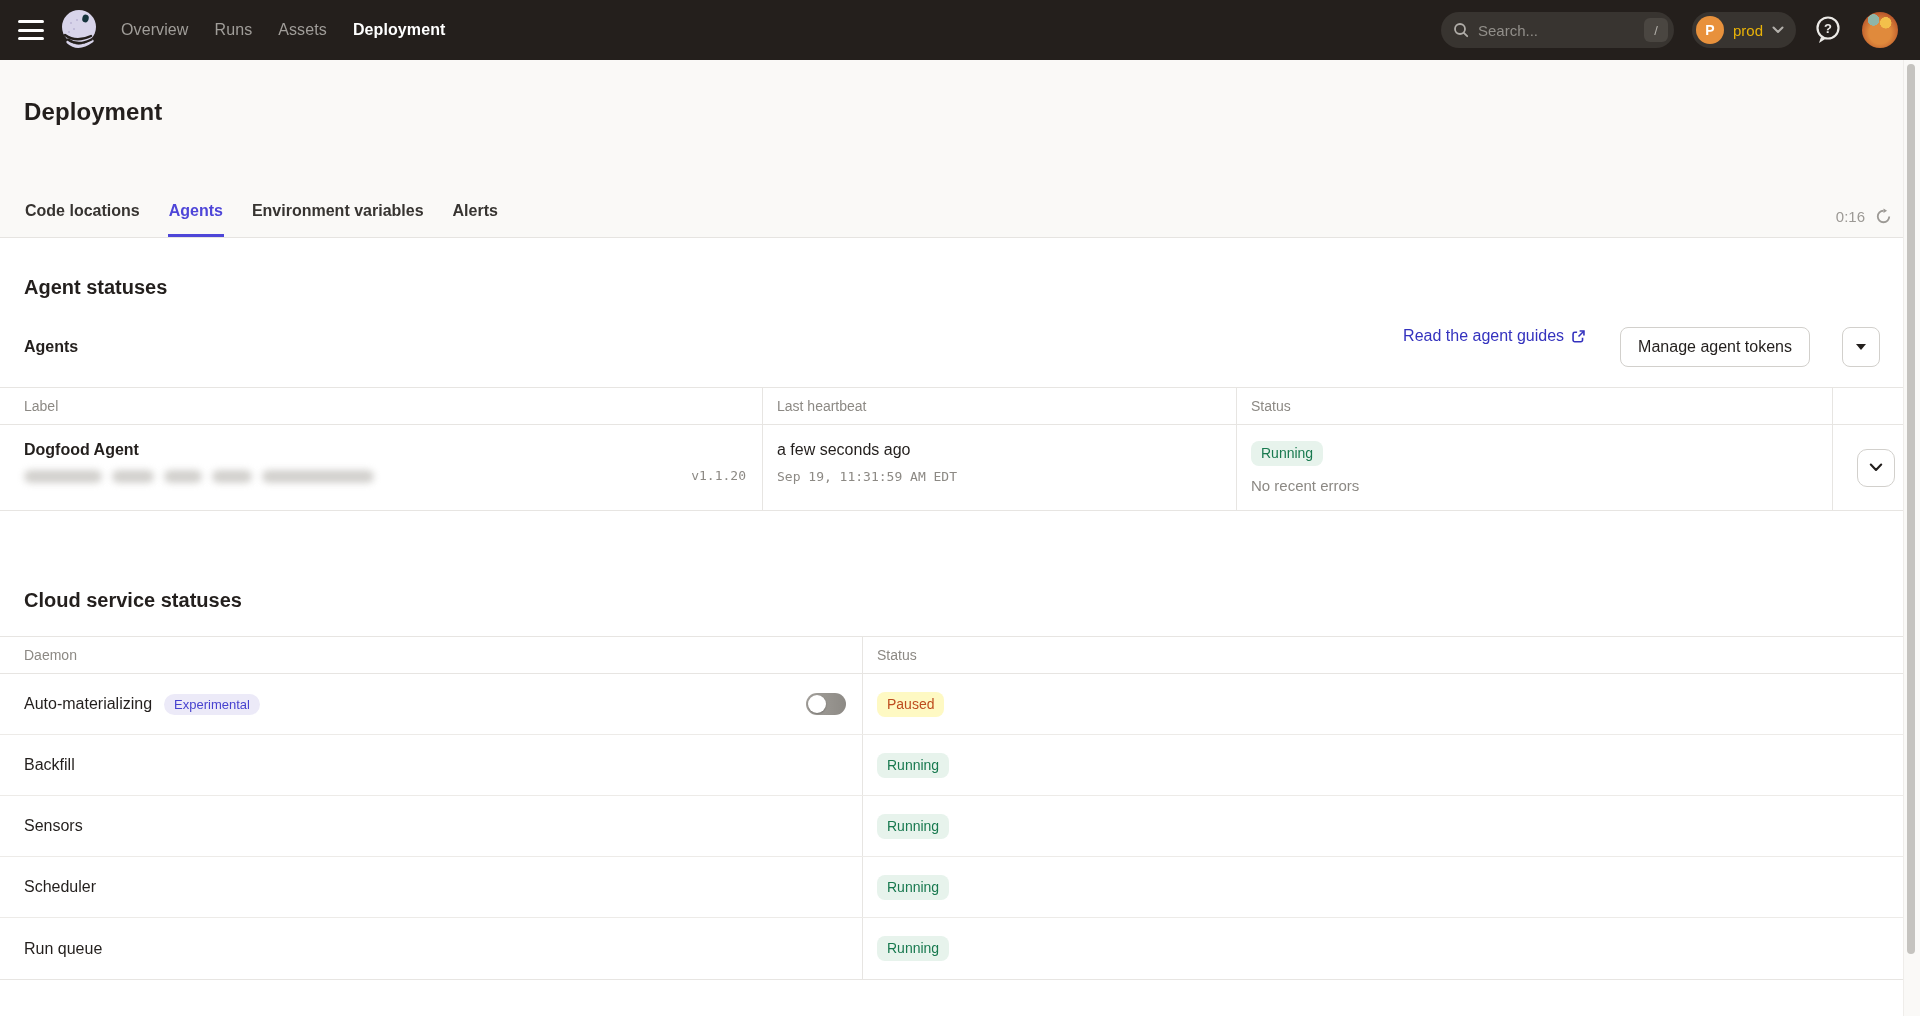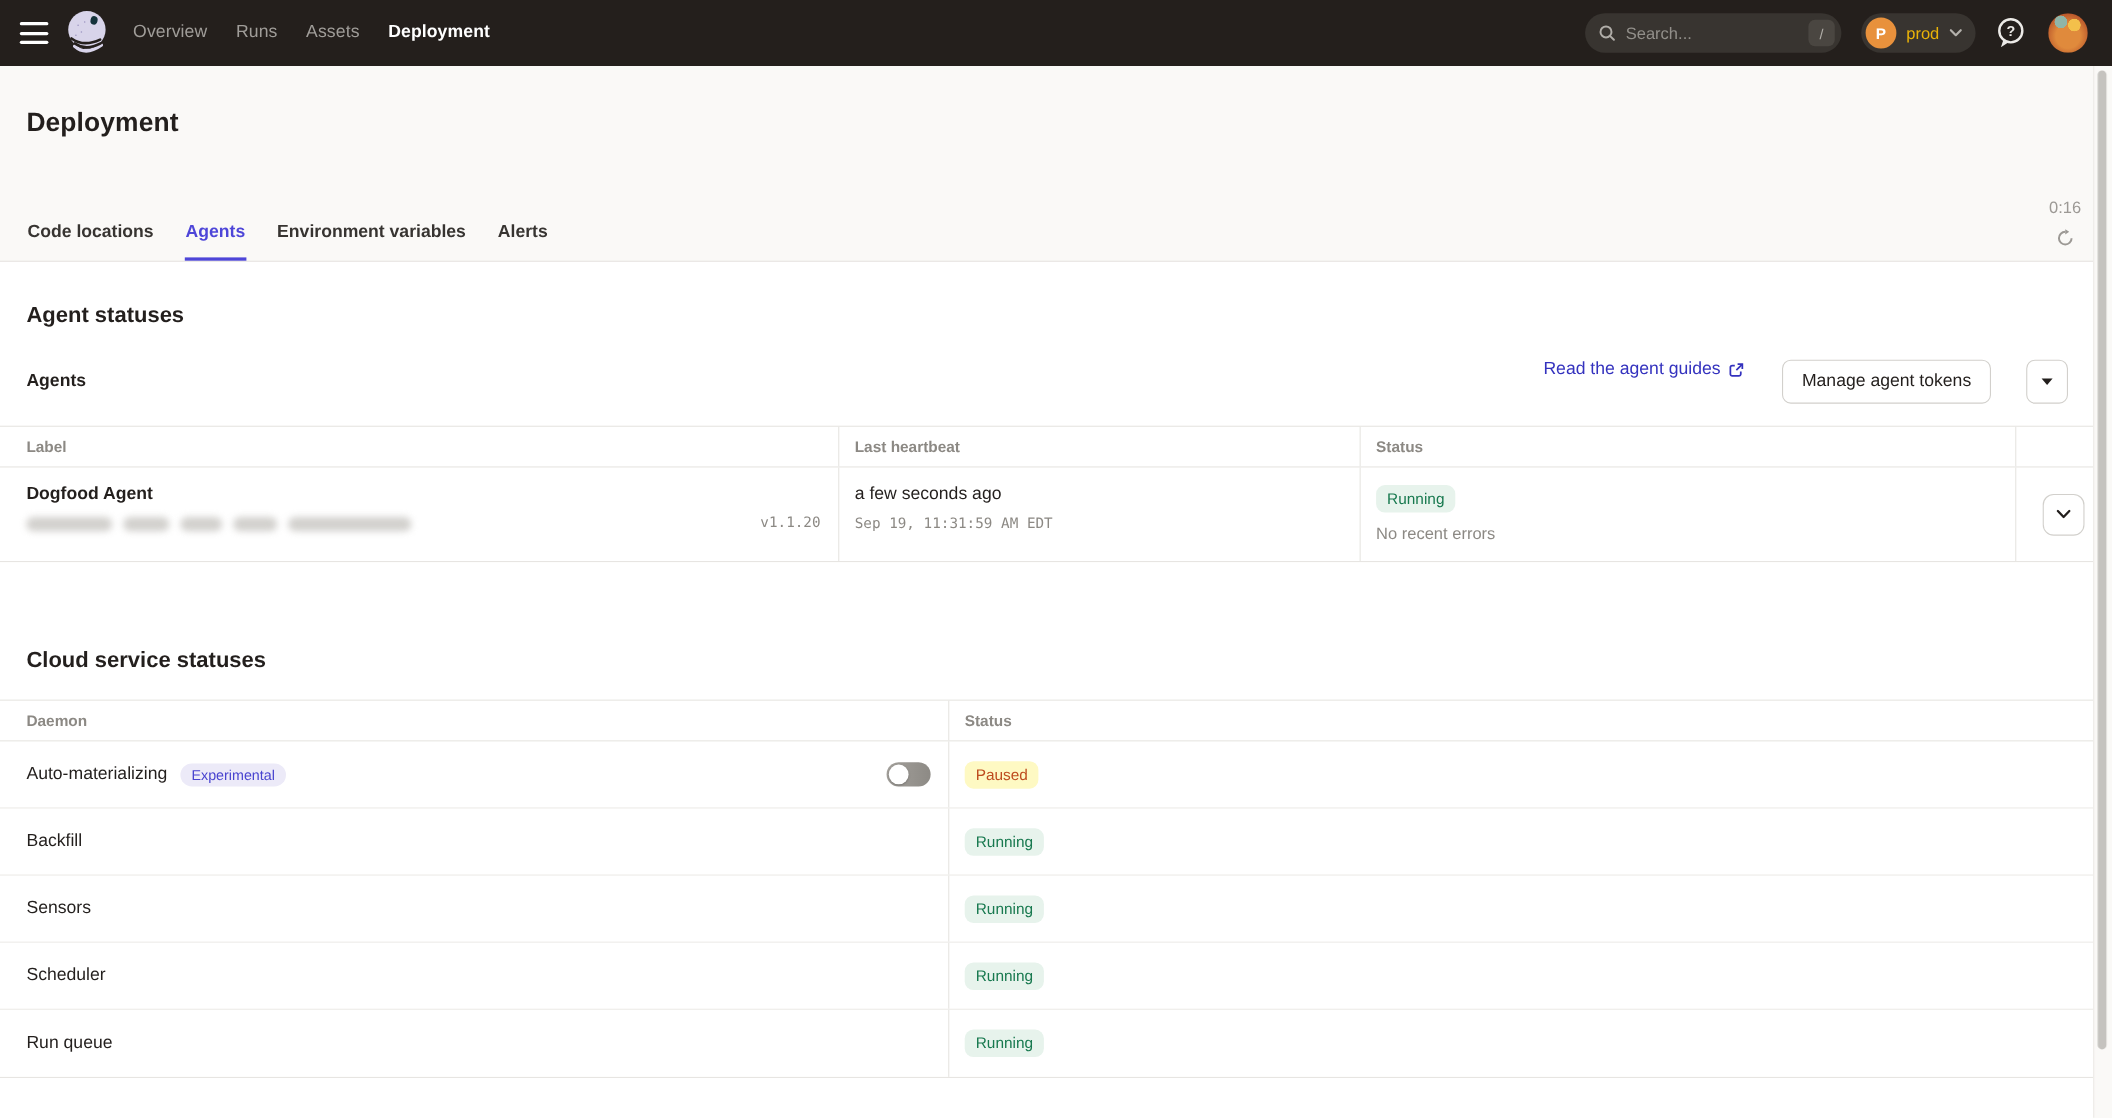--- a/index.html
+++ b/index.html
@@ -46,21 +46,21 @@
       radial-gradient(circle at 50% 58%, #E08A3C 0 40%, #BC5A2C 72%, #7E3A22 100%);
   }
 
   
   .page-header { background:#FAF9F7; border-bottom:1px solid #E6E4E1; padding:38px 0 0 0; }
   .page-title { font-size:24px; font-weight:700; color:#231F1D; padding:0 24px; letter-spacing:.1px; }
   .tabs-row { display:flex; align-items:flex-end; margin-top:33px; padding:0 28px 0 24px; gap:27px; }
   .tab { background:none; border:none; cursor:pointer; font-family:inherit;
     font-size:16px; font-weight:600; color:#373431; padding:0 1px 14px 1px; border-bottom:3px solid transparent;margin-top:43px; }
   .tab.active { color:#4E46D8; border-bottom-color:#4E46D8; }
-  .countdown-wrap { margin-left:auto; display:flex; align-items:center; gap:10px; padding-bottom:12px;flex-direction:column; }
+  .countdown-wrap { margin-left:auto; display:flex; align-items:center; gap:10px; padding-bottom:12px; }
   .countdown { font-size:15px; color:#9C9995; }
   .refresh-btn { background:none; border:none; cursor:pointer; width:17px; height:17px; display:flex; }
 
   
   .section-heading { font-size:20px; font-weight:700; color:#231F1D; margin:38px 24px 0 24px; }
   .section-heading.cloud { margin-top:78px; margin-bottom:24px; }
   .section-bar { display:flex; align-items:center; margin:28px 40px 20px 24px; height:40px; }
   .sub-heading { font-size:16px; font-weight:700; color:#231F1D; }
   .bar-right { margin-left:auto; display:flex; align-items:flex-start; gap:32px; }
   .guides-link { background:none; border:none; cursor:pointer; font-family:inherit;
@@ -70,21 +70,21 @@
   .btn.manage { height:40px; padding:0 17px; font-size:16px; margin-left:2px; }
   .btn.caret { height:40px; width:38px; display:flex; align-items:center; justify-content:center; }
   .caret-glyph { width:0; height:0; border-left:5px solid transparent; border-right:5px solid transparent;
     border-top:6px solid #231F1D; }
 
   
   .tbl { border-top:1px solid #E7E5E2; border-bottom:1px solid #E7E5E2; }
   .trow { display:grid; }
   .agents-cols { grid-template-columns:763px 474px 596px auto; }
   .cloud-cols { grid-template-columns:863px auto; }
-  .trow.head .cell { padding:10px 4px 10px 14px; font-size:14px; color:#8C8984;font-weight:bold; }
+  .trow.head .cell { padding:10px 4px 10px 14px; font-size:14px; color:#8C8984; }
   .cell { border-right:1px solid #E7E5E2; }
   .cell.first { padding-left:24px !important; }
   .cell.last { border-right:none; }
   .trow.head { border-bottom:1px solid #E7E5E2; }
 
   
   .agents-body .cell { padding:16px 16px 16px 14px; }
   .agent-name { font-size:16px; font-weight:700; color:#231F1D; }
   .label-cell-lower { display:flex; align-items:flex-end; margin-top:9px; }
   .redacted { display:flex; gap:10px; filter:blur(3.5px); opacity:.8; }

